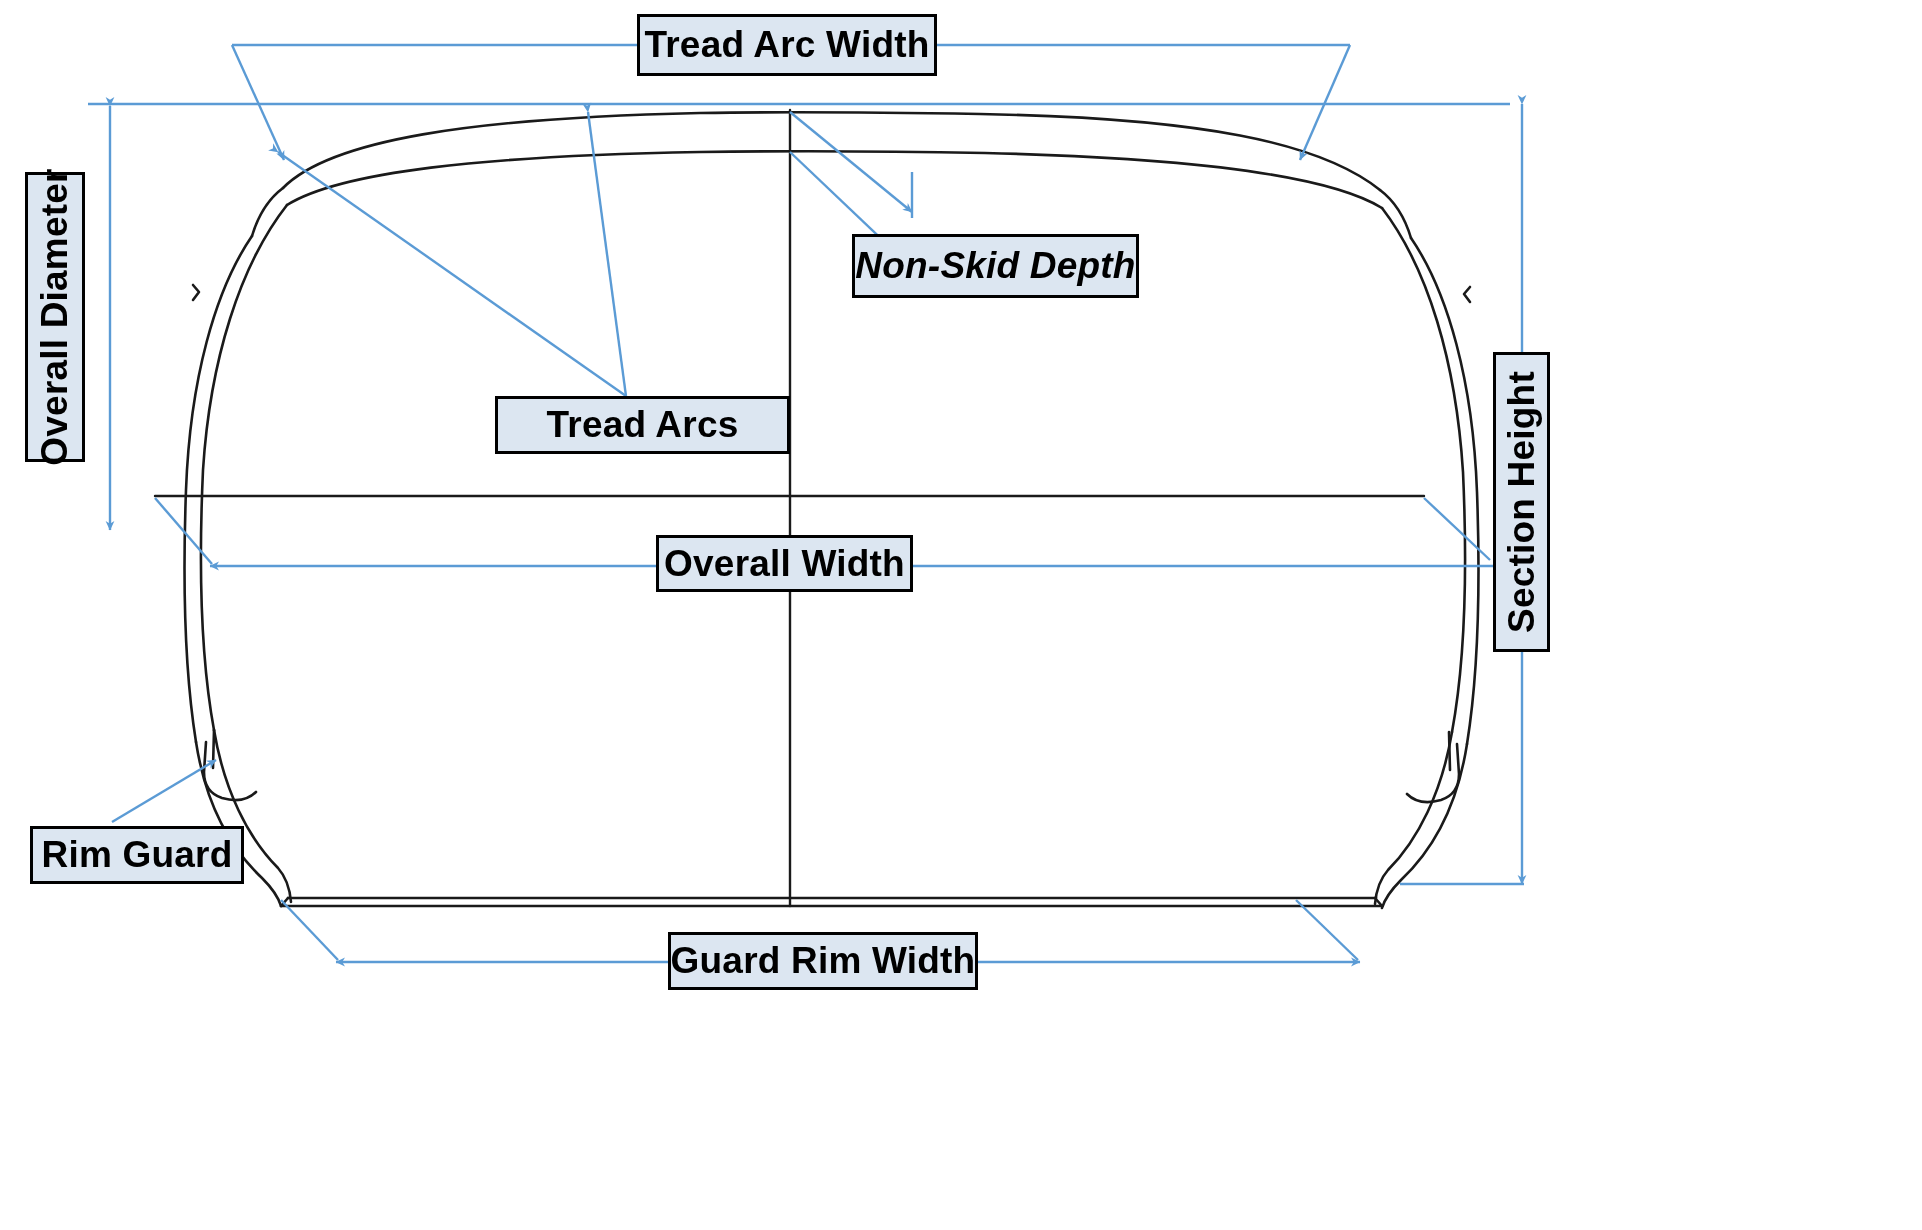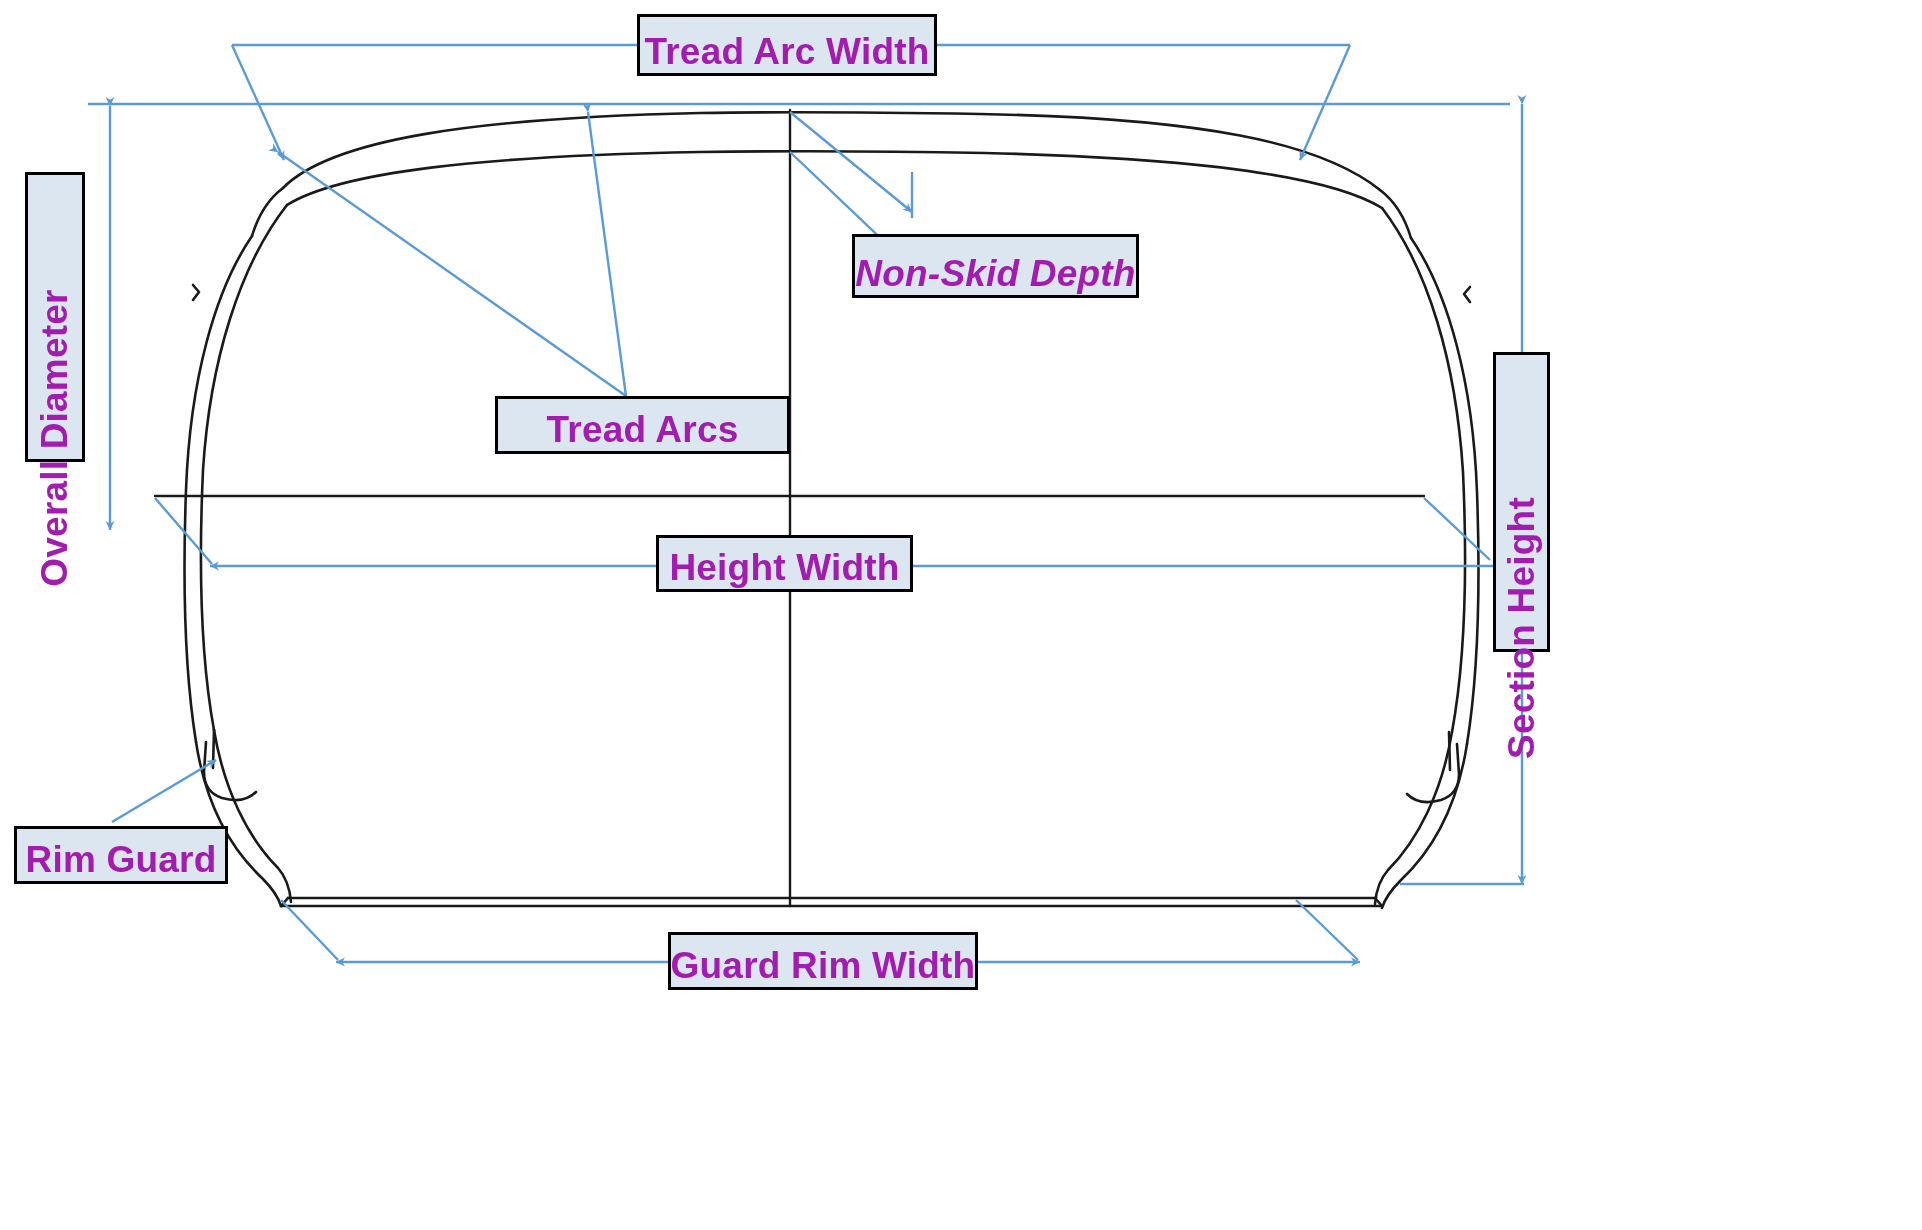--- a/index.html
+++ b/index.html
@@ -2,33 +2,33 @@
 <html><head>
 <meta charset="utf-8">
 <style>
   html,body{margin:0;padding:0;background:#ffffff;}
   body{width:1922px;height:1230px;overflow:hidden;
        font-family:"Liberation Sans","DejaVu Sans",sans-serif;}
   #stage{position:relative;width:1922px;height:1230px;background:#fff;}
   svg#art{position:absolute;left:0;top:0;width:1922px;height:1230px;}
 
   .lbl{position:absolute;background:#dce6f1;border:3px solid #000;
-       box-sizing:border-box;display:flex;align-items:flex-end;justify-content:center;
-       font-weight:bold;color:#a21caf;letter-spacing:.2px;white-space:nowrap;}
+       box-sizing:border-box;display:flex;align-items:center;justify-content:center;
+       font-weight:bold;color:#000000;letter-spacing:.2px;white-space:nowrap;}
   .lbl.h{font-size:37px;}
   .lbl.v{font-size:37px;}
   .vtext{display:block;transform:rotate(-90deg);transform-origin:center center;
          white-space:nowrap;}
 
   #lbl-tread-arc-width{left:637px;top:14px;width:300px;height:62px;}
   #lbl-non-skid-depth{left:852px;top:234px;width:287px;height:64px;font-style:italic;}
   #lbl-tread-arcs{left:495px;top:396px;width:295px;height:58px;}
   #lbl-section-width{left:656px;top:535px;width:257px;height:57px;}
   #lbl-curing-rim-width{left:668px;top:932px;width:310px;height:58px;}
-  #lbl-rim-guard{left:14px;top:826px;width:214px;height:58px;}
+  #lbl-rim-guard{left:30px;top:826px;width:214px;height:58px;}
   #lbl-overall-diameter{left:25px;top:172px;width:60px;height:290px;}
   #lbl-section-height{left:1493px;top:352px;width:57px;height:300px;}
 </style>
 </head>
 <body>
 
 <div id="stage">
 
   <svg id="art" viewBox="0 0 1922 1230">
     <defs>
@@ -134,21 +134,21 @@
 
   <div class="lbl h" id="lbl-non-skid-depth">
     <span>Non-Skid Depth</span>
   </div>
 
   <div class="lbl h" id="lbl-tread-arcs">
     <span>Tread Arcs</span>
   </div>
 
   <div class="lbl h" id="lbl-section-width">
-    <span>Height Width</span>
+    <span>Overall Width</span>
   </div>
 
   <div class="lbl h" id="lbl-curing-rim-width">
     <span>Guard Rim Width</span>
   </div>
 
   <div class="lbl h" id="lbl-rim-guard">
     <span>Rim Guard</span>
   </div>
 

